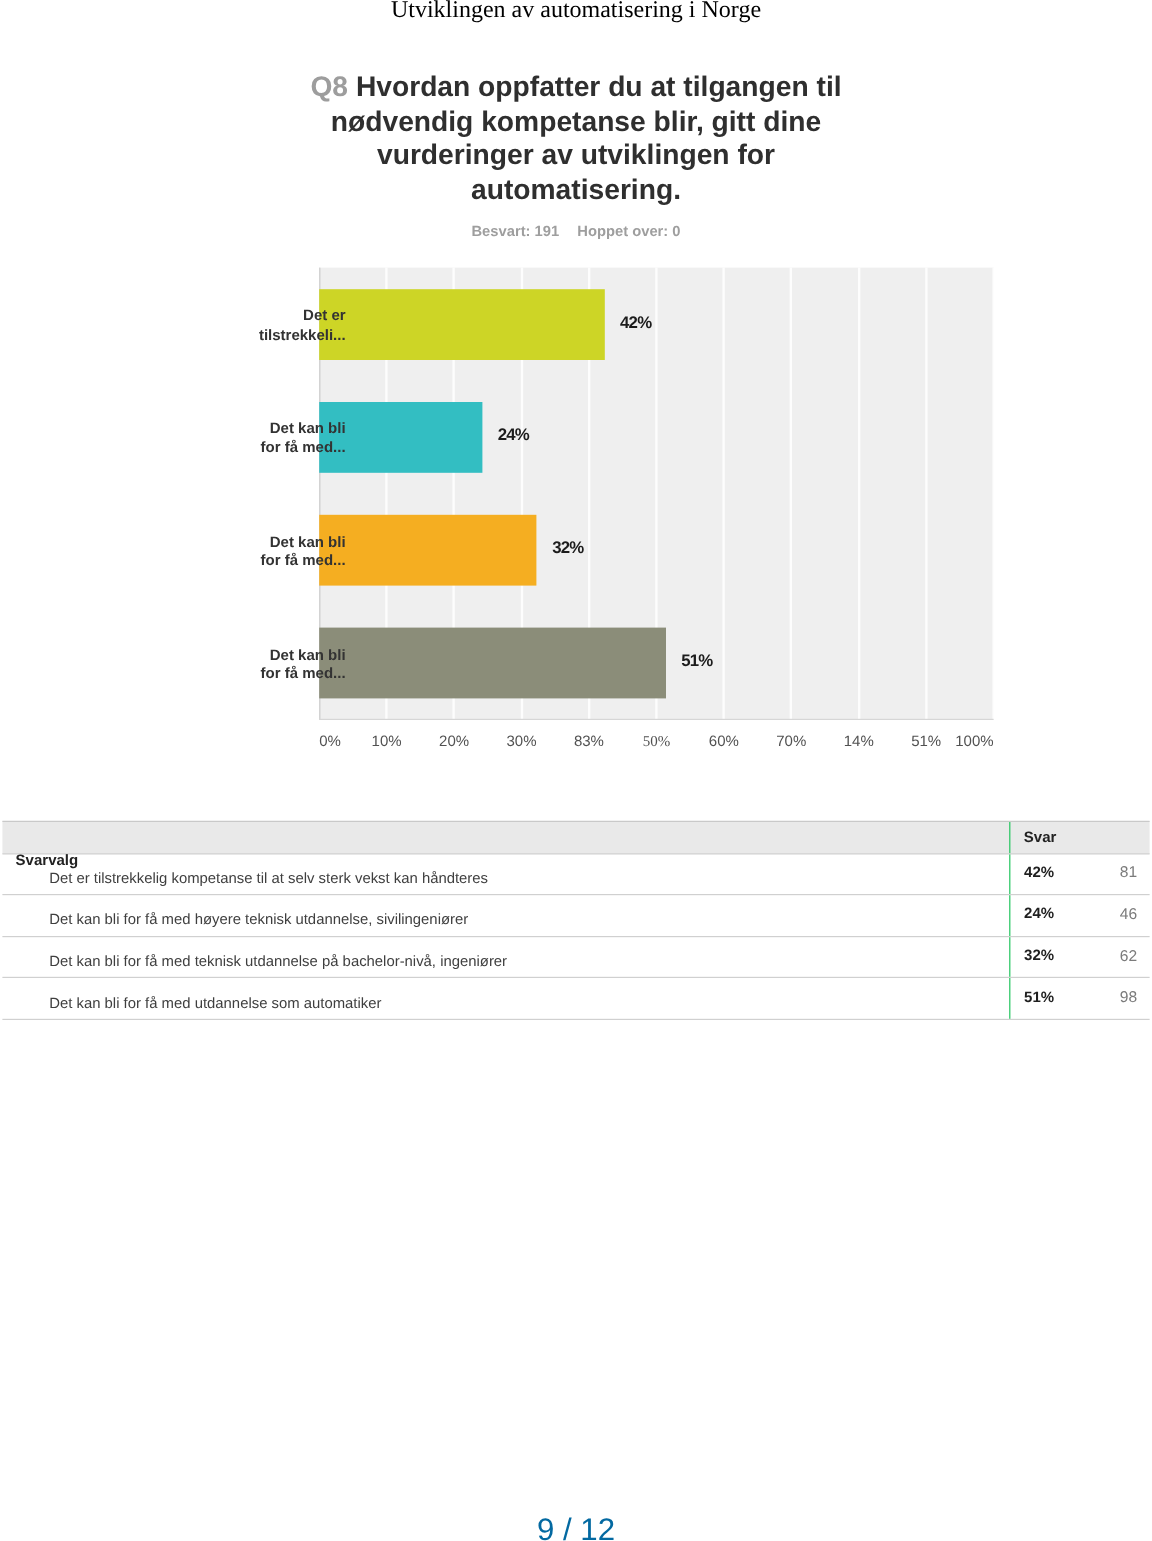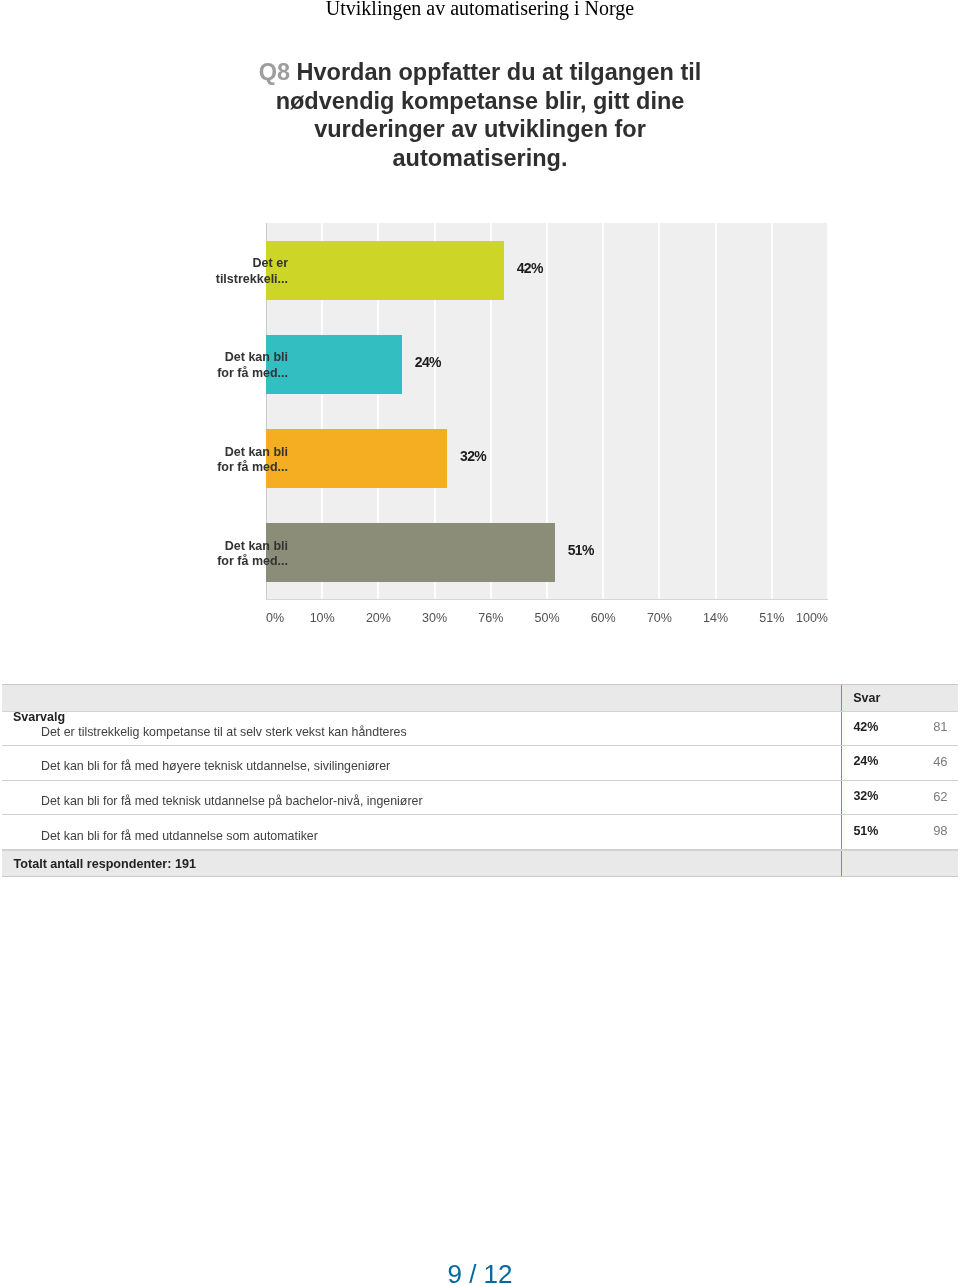--- a/index.html
+++ b/index.html
@@ -48,20 +48,21 @@
 </style>
 </head>
 <body>
 
 <div class="page">
 
   <div class="doc-header">Utviklingen av automatisering i Norge</div>
 
   <div class="q-title"><span class="q-num">Q8</span> <span>Hvordan oppfatter du at tilgangen til nødvendig kompetanse blir, gitt dine vurderinger av utviklingen for automatisering.</span></div>
 
+  <div class="q-meta"><span>Besvart: 191</span><span class="sp"></span><span>Hoppet over: 0</span></div>
 
   <div class="chart" id="chart">
       <div class="gridline" style="left: 55px;"></div>
       <div class="gridline" style="left: 111px;"></div>
       <div class="gridline" style="left: 168px;"></div>
       <div class="gridline" style="left: 224px;"></div>
       <div class="gridline" style="left: 280px;"></div>
       <div class="gridline" style="left: 336px;"></div>
       <div class="gridline" style="left: 392px;"></div>
       <div class="gridline" style="left: 449px;"></div>
@@ -84,22 +85,22 @@
       <div class="catlabel" style="top: 444.625px;">Det kan bli
 for få med...</div>
       <div class="bar" style="left: 266px; top: 523.375px; width: 288.66px; background: rgb(139, 141, 121);"></div>
       <div class="barval" style="left: 567.66px; top: 542.375px;">51%</div>
       <div class="catlabel" style="top: 538.875px;">Det kan bli
 for få med...</div>
       <div class="xtick" style="left: 266px; width: 60px; text-align: left;">0%</div>
       <div class="xtick" style="left: 292.2px; width: 60px;">10%</div>
       <div class="xtick" style="left: 348.4px; width: 60px;">20%</div>
       <div class="xtick" style="left: 404.6px; width: 60px;">30%</div>
-      <div class="xtick" style="left: 460.8px; width: 60px;">76%</div>
-      <div class="xtick" style="left: 517px; width: 60px;">50%</div>
+      <div class="xtick" style="left: 460.8px; width: 60px;">83%</div>
+      <div class="xtick" style="left: 517px; width: 60px; font-family: Liberation Serif, serif;">50%</div>
       <div class="xtick" style="left: 573.2px; width: 60px;">60%</div>
       <div class="xtick" style="left: 629.4px; width: 60px;">70%</div>
       <div class="xtick" style="left: 685.6px; width: 60px;">14%</div>
       <div class="xtick" style="left: 741.8px; width: 60px;">51%</div>
       <div class="xtick" style="left: 768px; width: 60px; text-align: right;">100%</div>
     </div>
 
   <div class="tbl">
     <div class="trow thead">
       <div class="c1">
@@ -130,22 +131,16 @@
           </div>
         </div>
         <div class="trow tbodyrow">
           <div class="c1 cell-choice">Det kan bli for få med utdannelse som automatiker</div>
           <div class="c2 cell-ans">
             <span class="pct">51%</span>
             <span class="cnt">98</span>
           </div>
         </div>
       </div>
-    <div class="trow tfoot">
-      <div class="c1">
-          <span>Totalt antall respondenter: 191</span>
-        </div>
-      <div class="c2"></div>
-    </div>
   </div>
 
   <div style="position:absolute;left:0;top:1263px;width:960px;text-align:center;font-size:26px;color:#0369a1;line-height:22px;">9 / 12</div>
 </div>
 
 </body></html>

